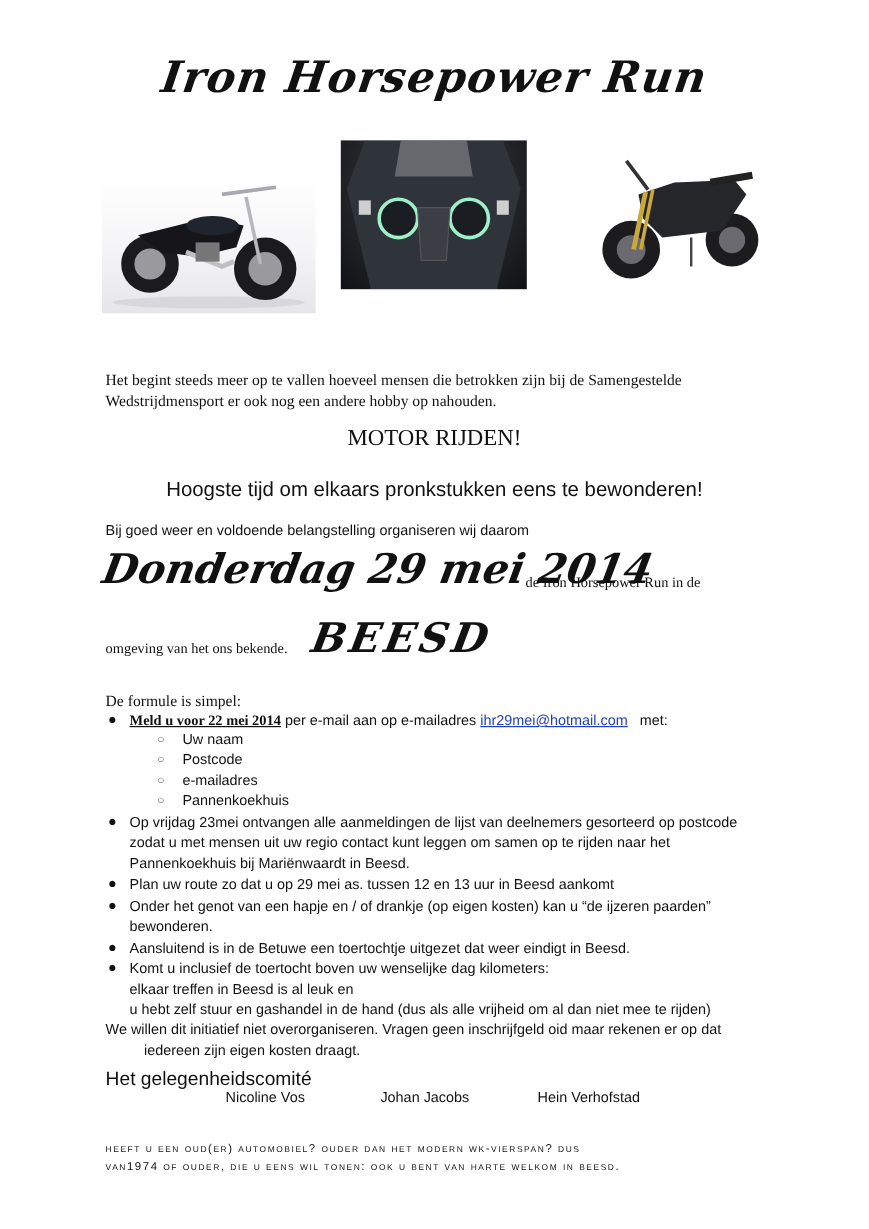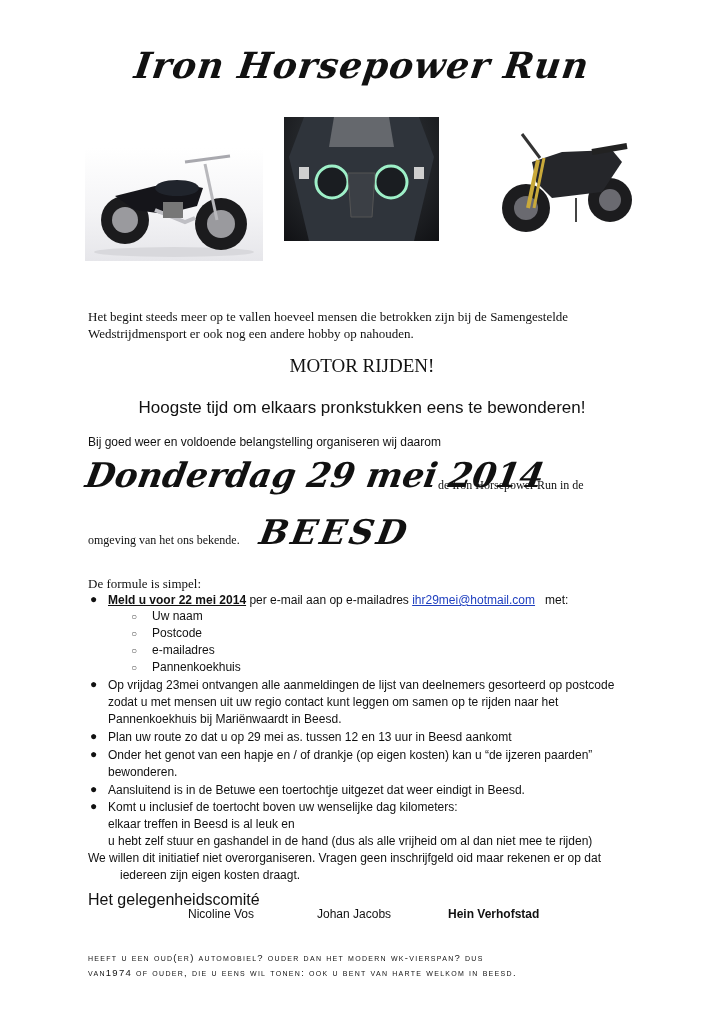--- a/index.html
+++ b/index.html
@@ -24,21 +24,21 @@
     #date { left: 86px; top: 455px; font-size: 34px; transform: skewX(-10deg); }
     #date-after { left: 438px; top: 478px; font-size: 12px; }
     #omgeving { left: 88px; top: 533px; font-size: 12px; }
     #beesd { left: 260px; top: 512px; font-size: 34px; letter-spacing: 3px; transform: skewX(-10deg); }
 
     #formule-label { left: 88px; top: 576px; font-size: 13px; }
     .bul { position: absolute; font-size: 12px; line-height: 16px; }
     .dot { position: absolute; left: 90px; font-size: 12px; }
     .circ { position: absolute; left: 131px; font-size: 10px; color: #555; }
     .sub { position: absolute; left: 152px; font-size: 12px; }
-    .u { text-decoration: underline; font-weight: bold; }
+    .u { text-decoration: underline; font-weight: bold; font-family: Liberation Serif, serif; }
     .link { color: #1f3fbf; text-decoration: underline; }
 
     #comite { left: 88px; top: 891px; font-size: 16px; }
     .name { position: absolute; top: 907px; font-size: 12px; }
     .footer { position: absolute; left: 88px; font-size: 9.5px; letter-spacing: 1.3px; font-variant: small-caps; text-transform: lowercase; }
   </style>
 </head>
 <body>
 
 <div id="title" class="abs script">Iron Horsepower Run</div>
@@ -130,16 +130,16 @@
 <div class="bul sans" style="left:108px; top:799px;">Komt u inclusief de toertocht boven uw wenselijke dag kilometers:</div>
 <div class="bul sans" style="left:108px; top:816px;">elkaar treffen in Beesd is al leuk en</div>
 <div class="bul sans" style="left:108px; top:833px;">u hebt zelf stuur en gashandel in de hand (dus als alle vrijheid om al dan niet mee te rijden)</div>
 
 <div class="bul sans" style="left:88px; top:850px;">We willen dit initiatief niet overorganiseren. Vragen geen inschrijfgeld oid maar rekenen er op dat</div>
 <div class="bul sans" style="left:88px; top:867px;padding-left:32px;">iedereen zijn eigen kosten draagt.</div>
 
 <div id="comite" class="abs sans">Het gelegenheidscomité</div>
 <div class="name sans" style="left:188px;">Nicoline Vos</div>
 <div class="name sans" style="left:317px;">Johan Jacobs</div>
-<div class="name sans" style="left:448px;font-weight:bold;">Hein Verhofstad</div>
+<div class="name sans" style="left:448px;">Hein Verhofstad</div>
 
 <div class="footer sans" style="top:952px;">Heeft u een oud(er) automobiel? ouder dan het modern  WK-vierspan? dus</div>
 <div class="footer sans" style="top:967px;">van1974 of ouder, die u eens wil tonen: ook u bent van harte welkom in Beesd.</div>
 
 </body></html>

